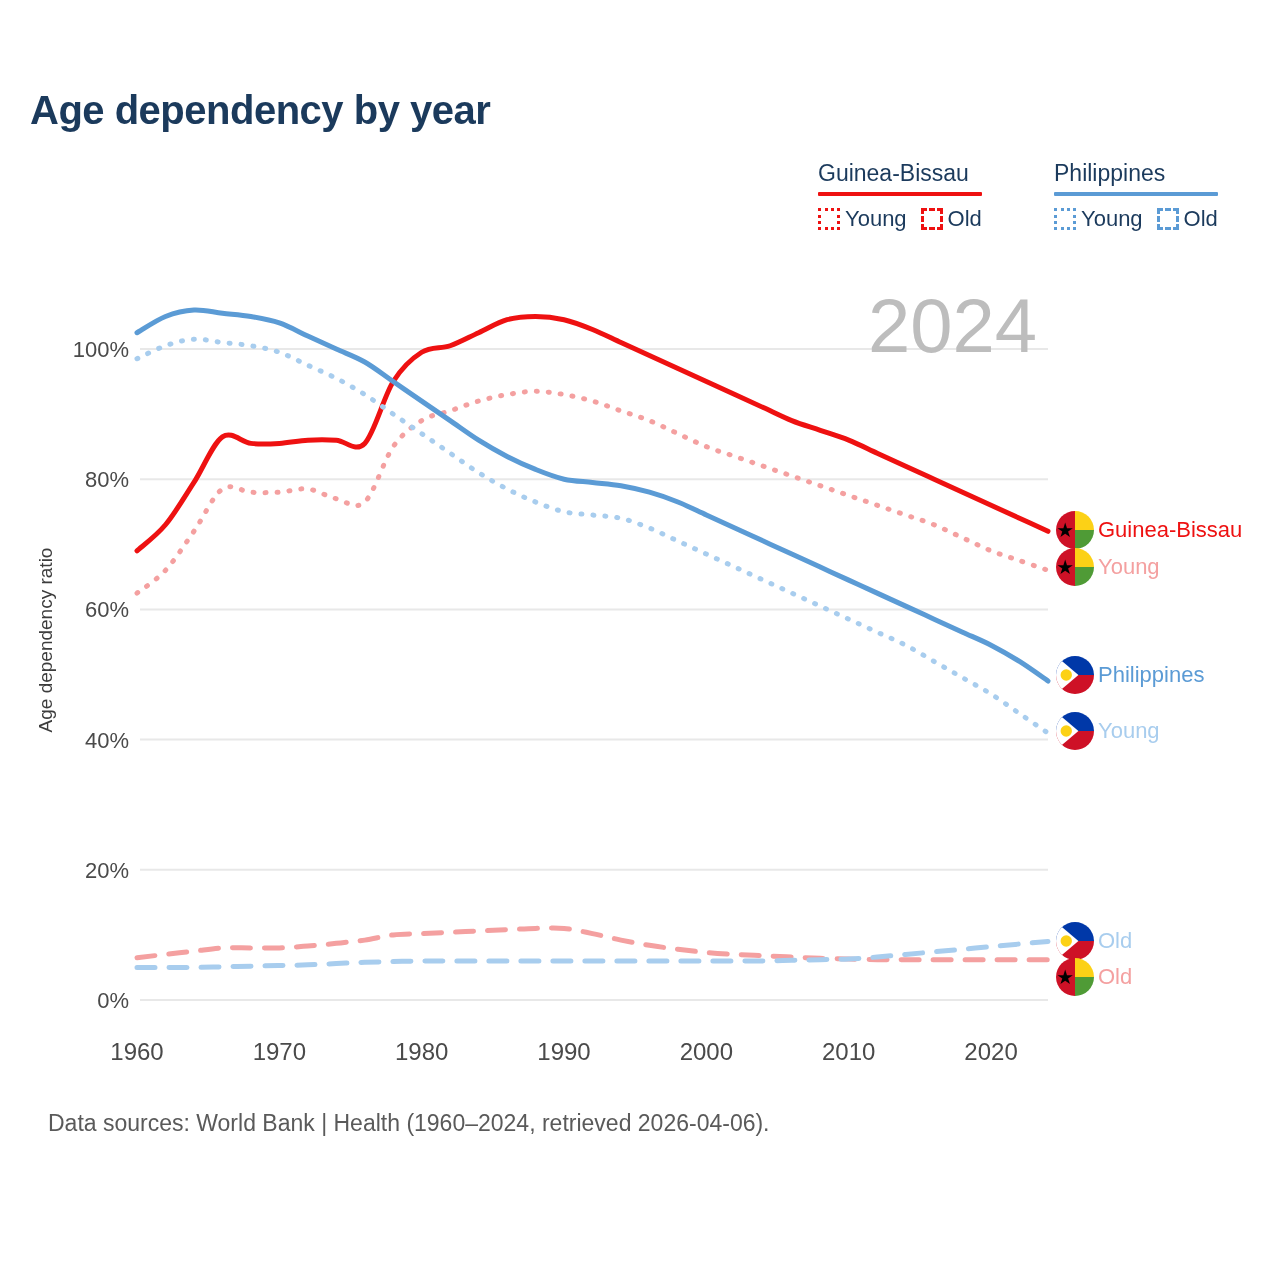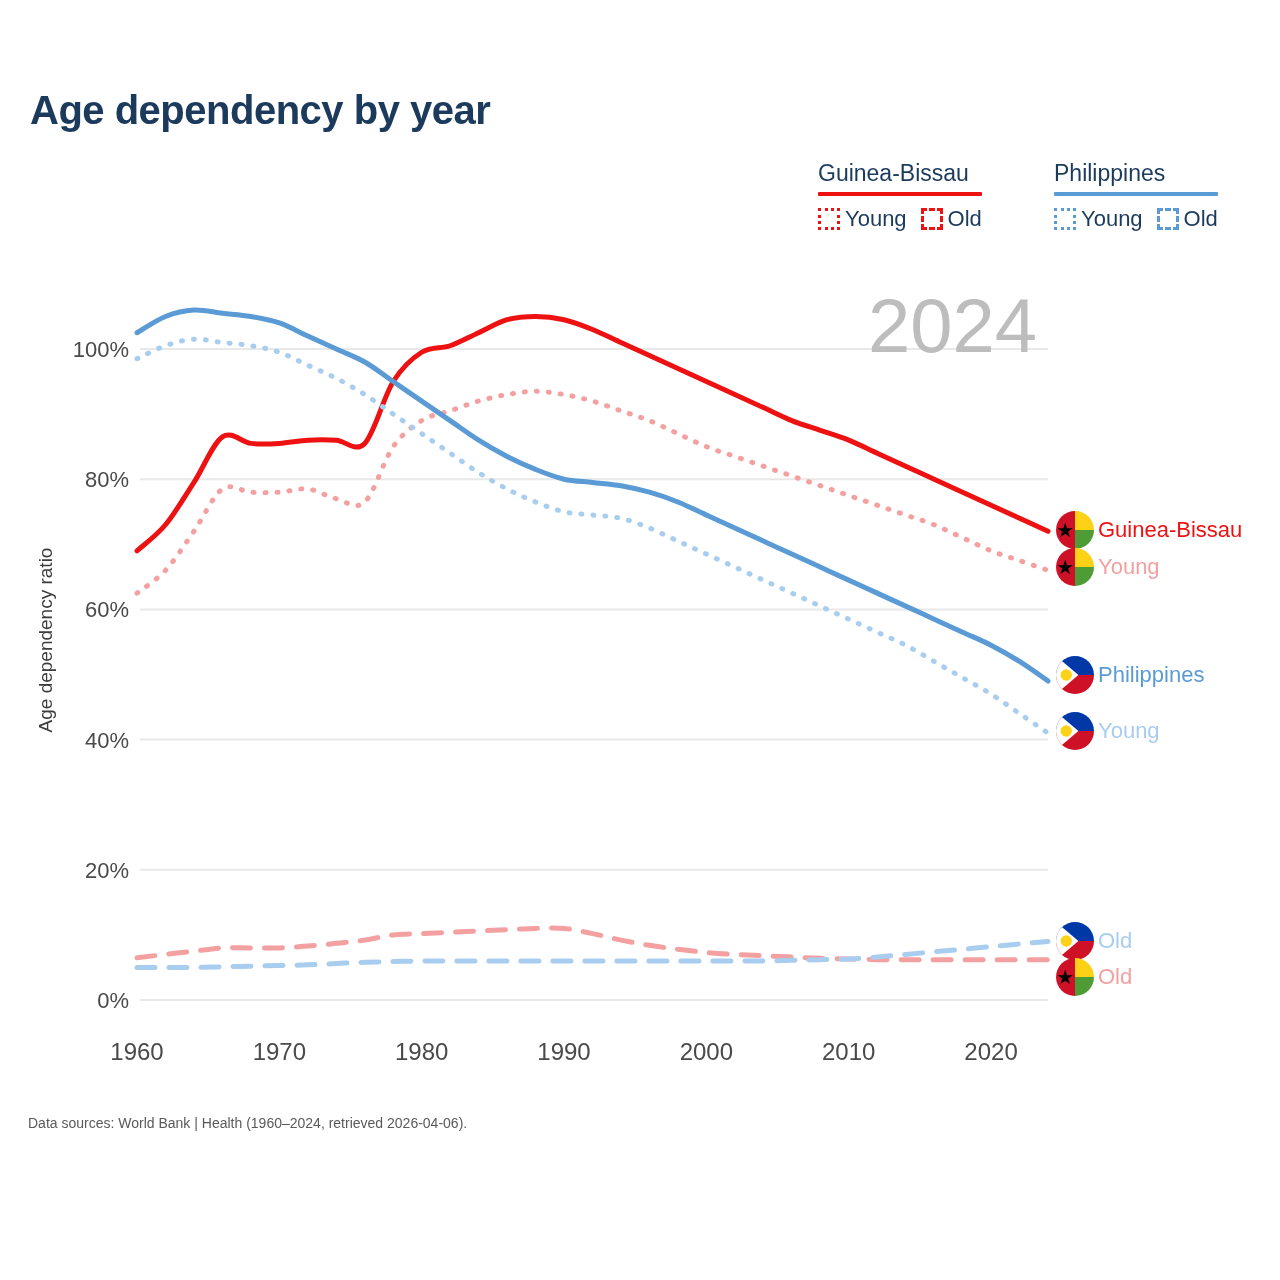--- a/index.html
+++ b/index.html
@@ -110,23 +110,23 @@
     fill: #bdbdbd;
   }
   .series-label {
     font-family: "Liberation Sans", sans-serif;
     font-size: 22px;
   }
 
   
   .footer {
     position: absolute;
-    left: 28px;
+    left: 48px;
     top: 1105px;
-    font-size: 14px;
+    font-size: 23px;
     color: #5a5a5a;
     line-height: 36px;
   }
 </style>
 </head>
 <body>
 
 <div class="page">
 
   <div id="chart-title">Age dependency by year</div>

